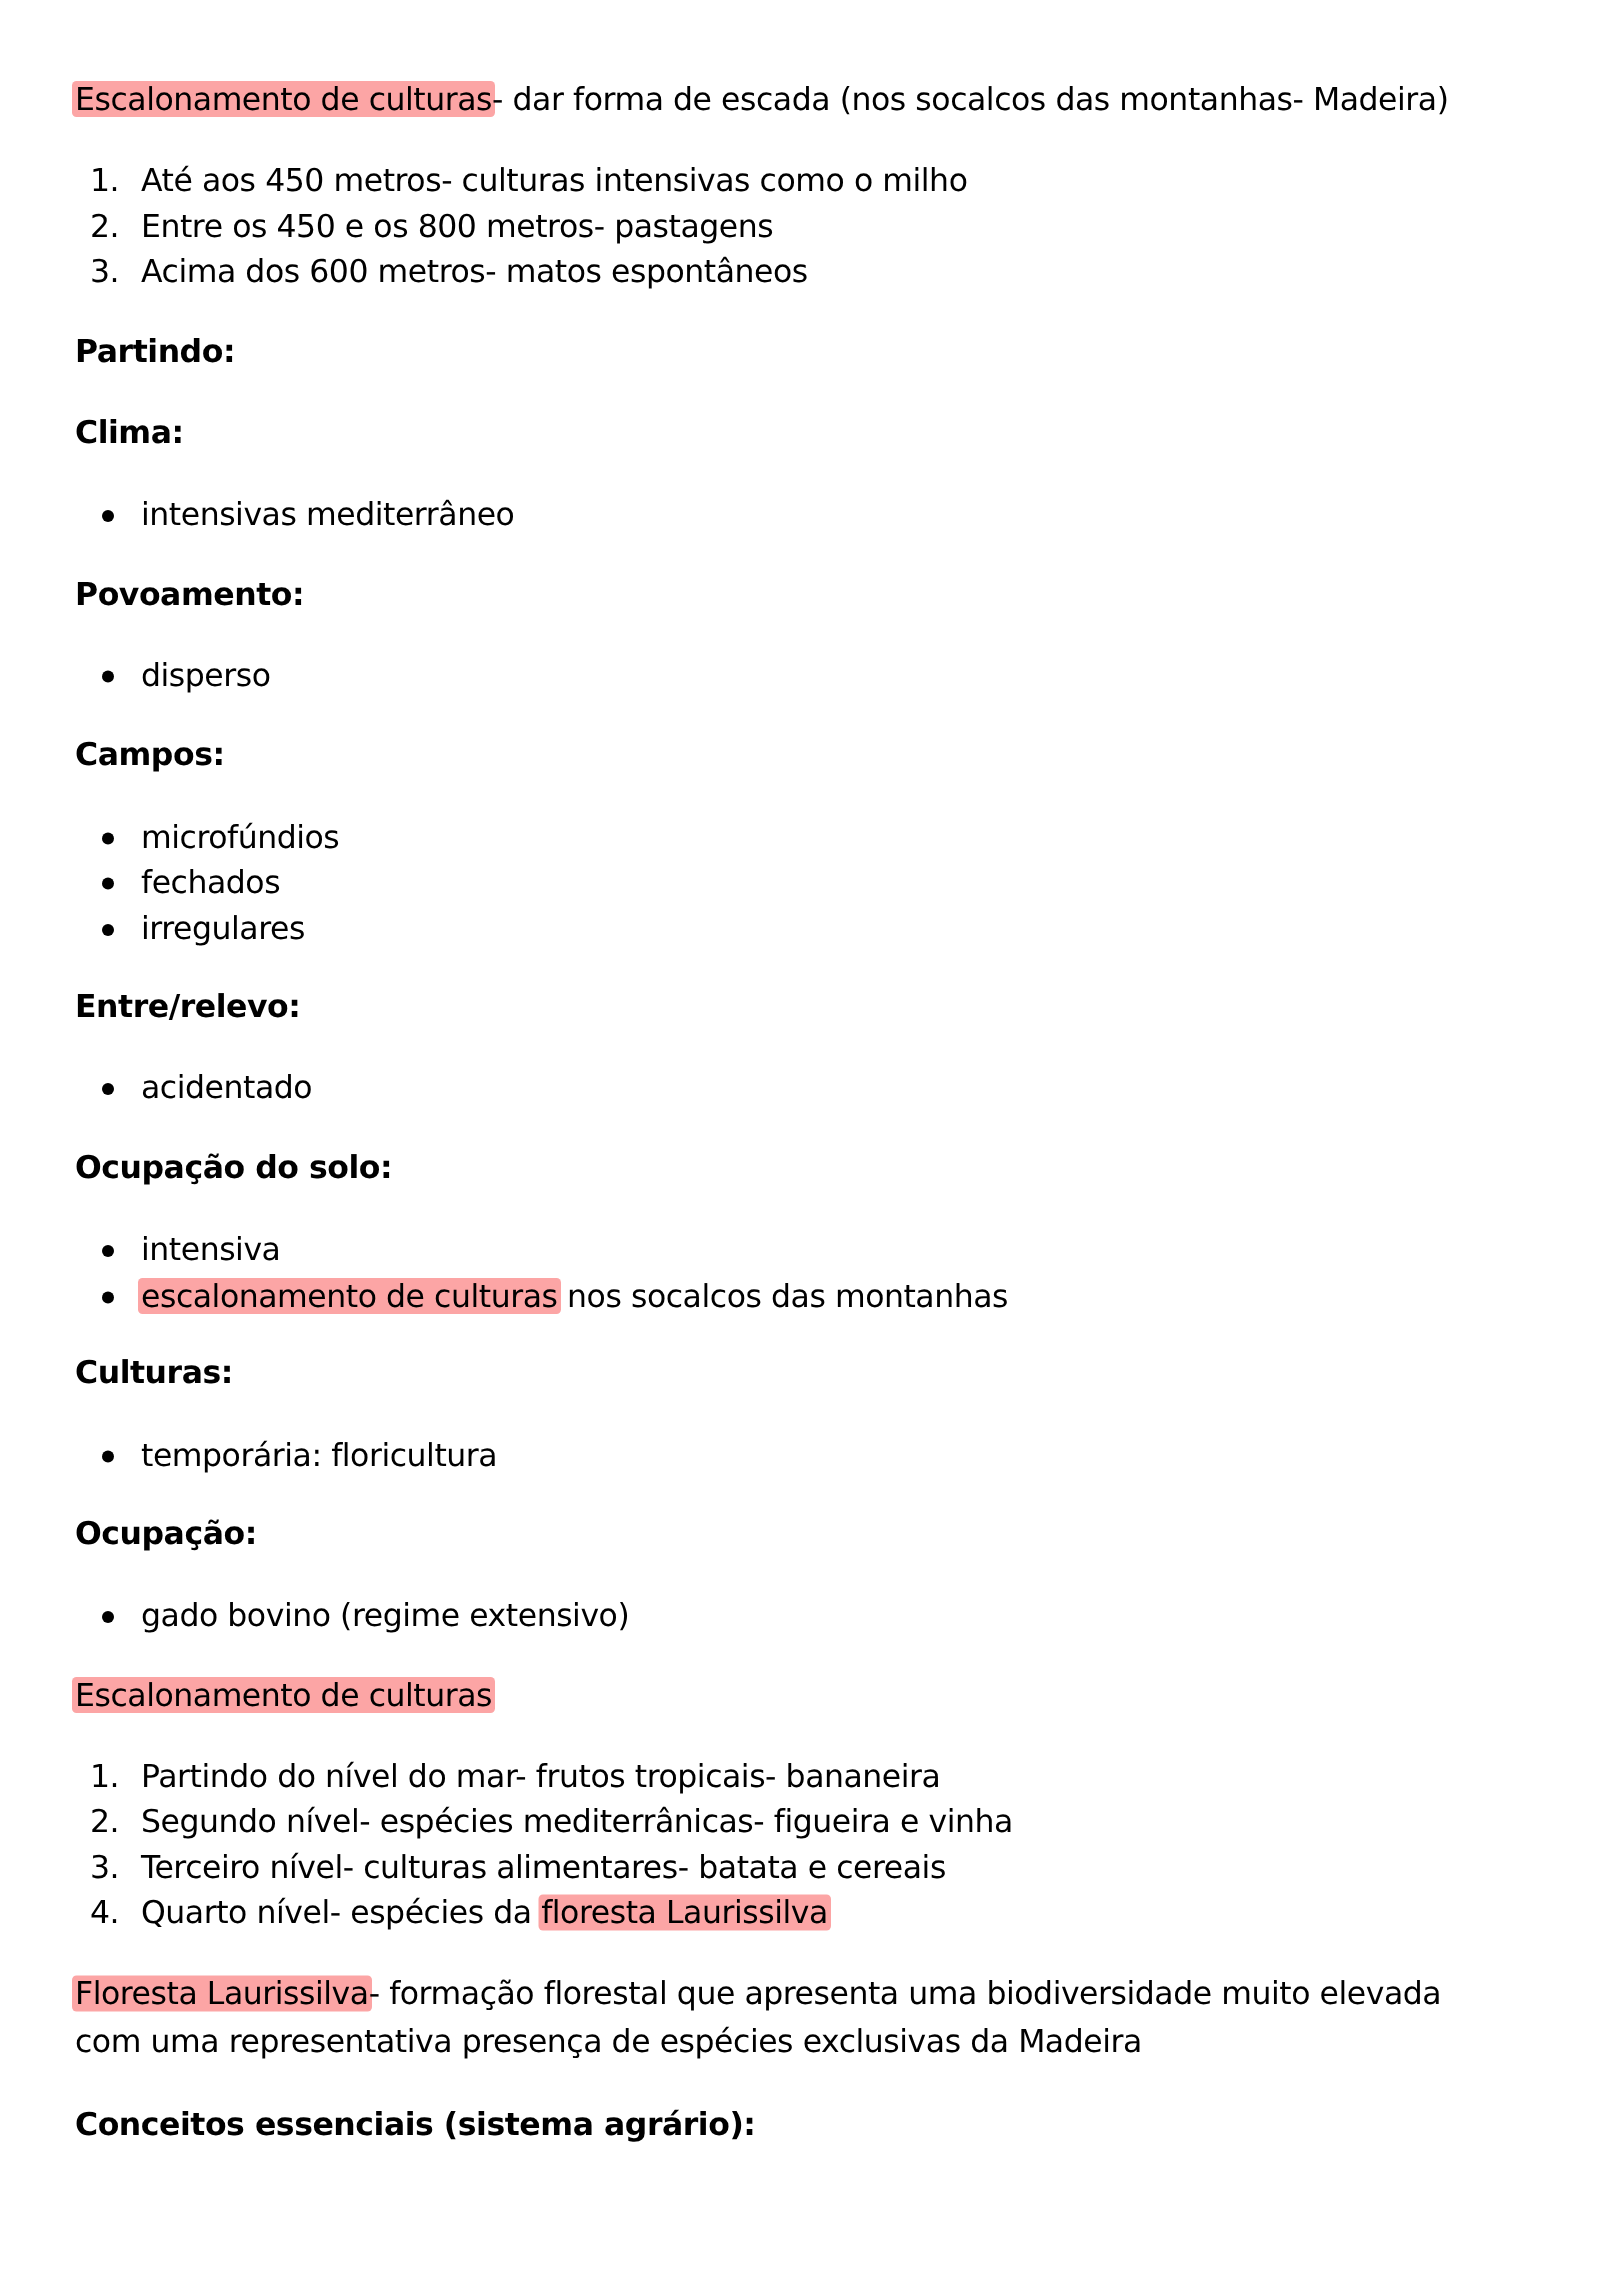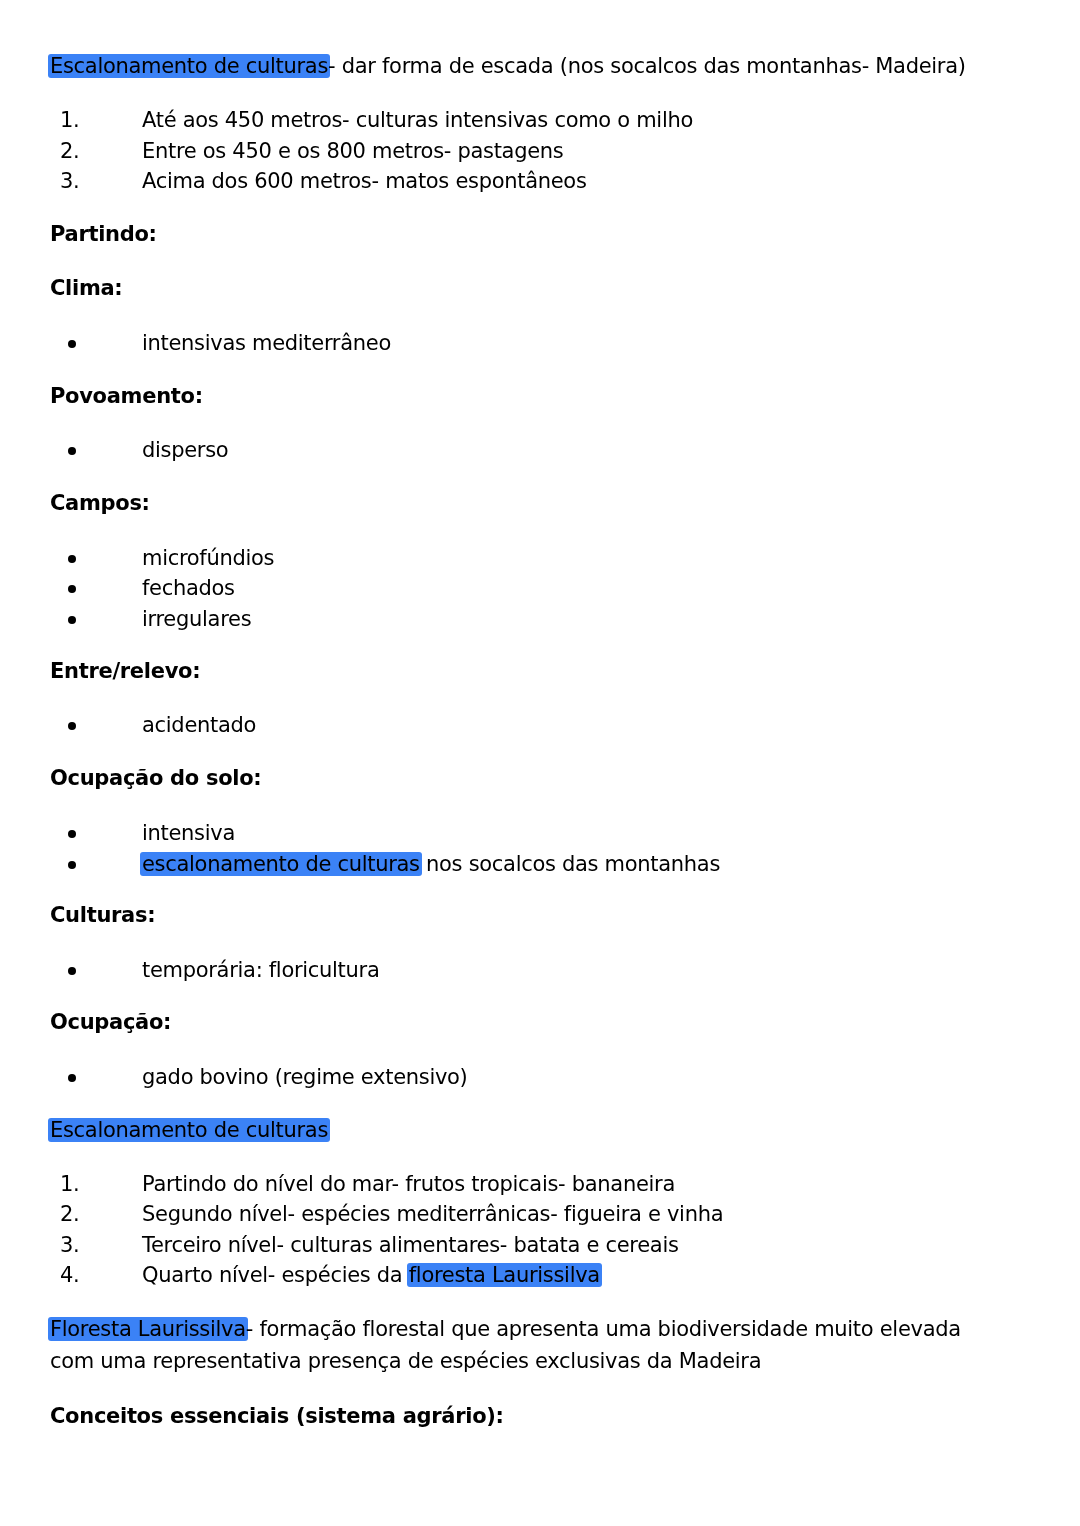--- a/index.html
+++ b/index.html
@@ -1,23 +1,23 @@
 <!DOCTYPE html>
 <html><head>
 <meta charset="utf-8">
 <style>
   html, body { margin:0; padding:0; background:#ffffff; }
   body { width:1080px; height:1526px; position:relative; overflow:hidden;
          font-family:"DejaVu Sans", "Liberation Sans", sans-serif; color:#000; }
   .doc { position:absolute; left:50px; top:0; width:980px; }
   .line { position:absolute; left:0; font-size:21px; line-height:30px; white-space:nowrap; letter-spacing:-0.3px; }
-  .hl { background:#3b82f6; border-radius:3px; padding:0 2px; margin:0 -2px; }
+  .hl { background:#fca5a5; border-radius:3px; padding:0 2px; margin:0 -2px; }
   .bold { font-weight:bold; }
   .num { position:absolute; left:10px; }
-  .itemtxt { position:absolute; left:44px;margin-left:48px; }
+  .itemtxt { position:absolute; left:44px; }
   .bullet { position:absolute; left:18px; top:12px; width:8px; height:8px; border-radius:50%; background:#000; }
   .wrap { white-space:normal; width:960px; line-height:32px; }
 </style>
 </head>
 <body>
 
 <div class="doc">
 
   <div class="line" style="top:51px">
     <span class="hl">Escalonamento de culturas</span><span>- dar forma de escada (nos socalcos das montanhas- Madeira)</span>

